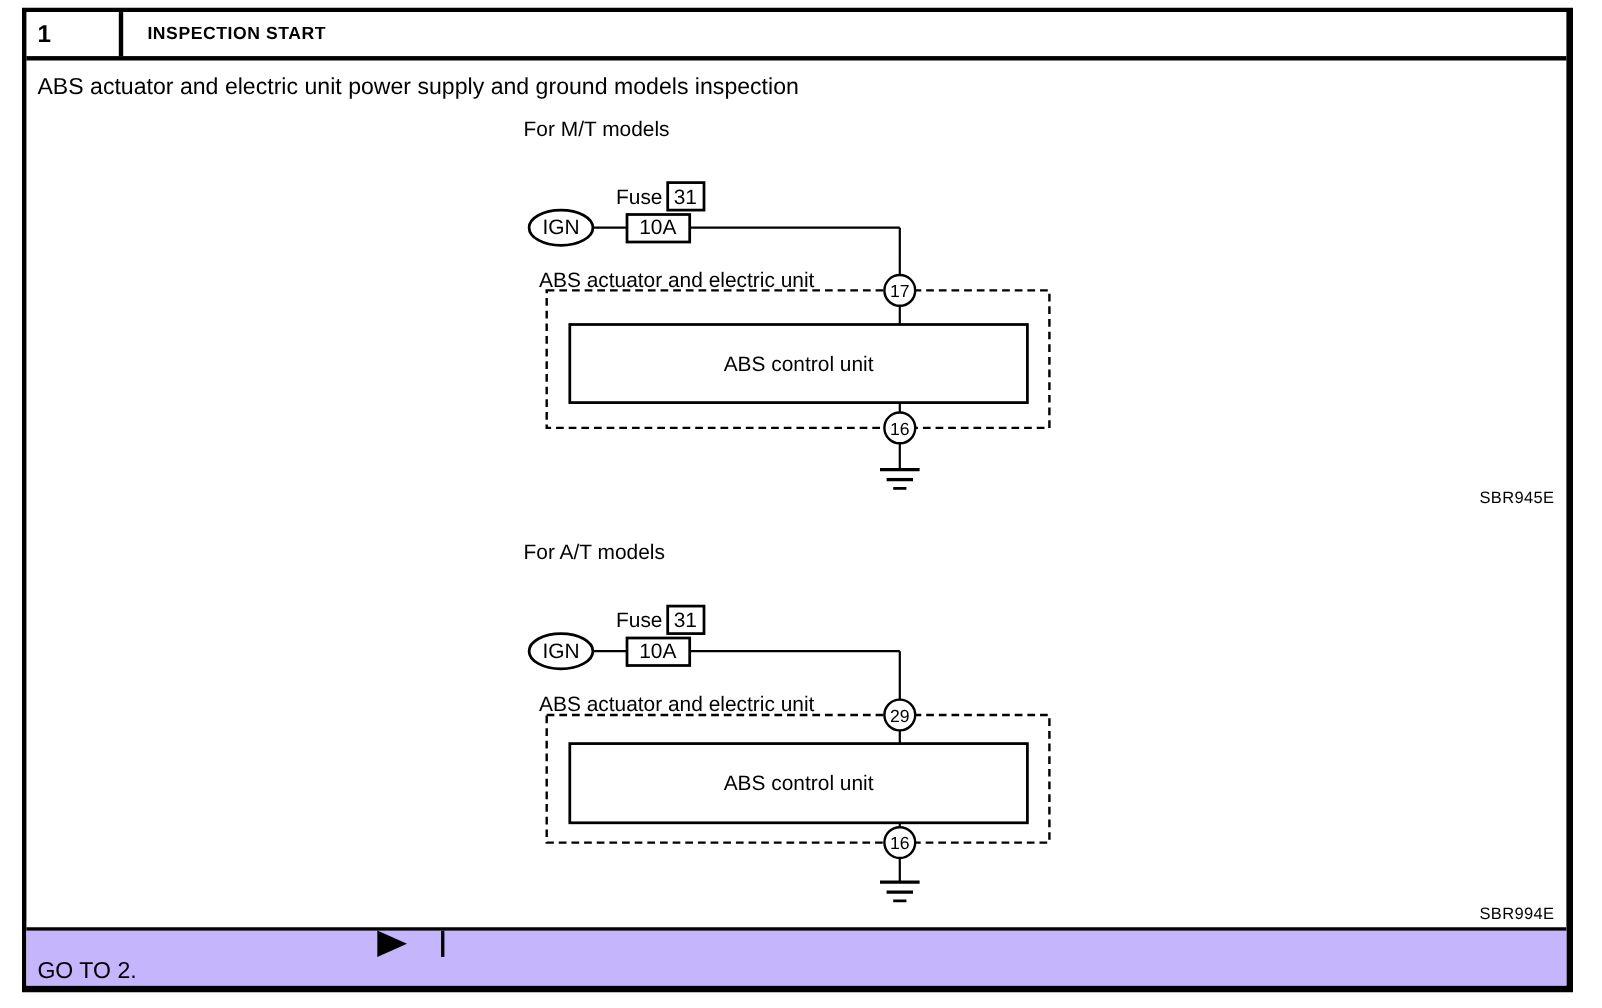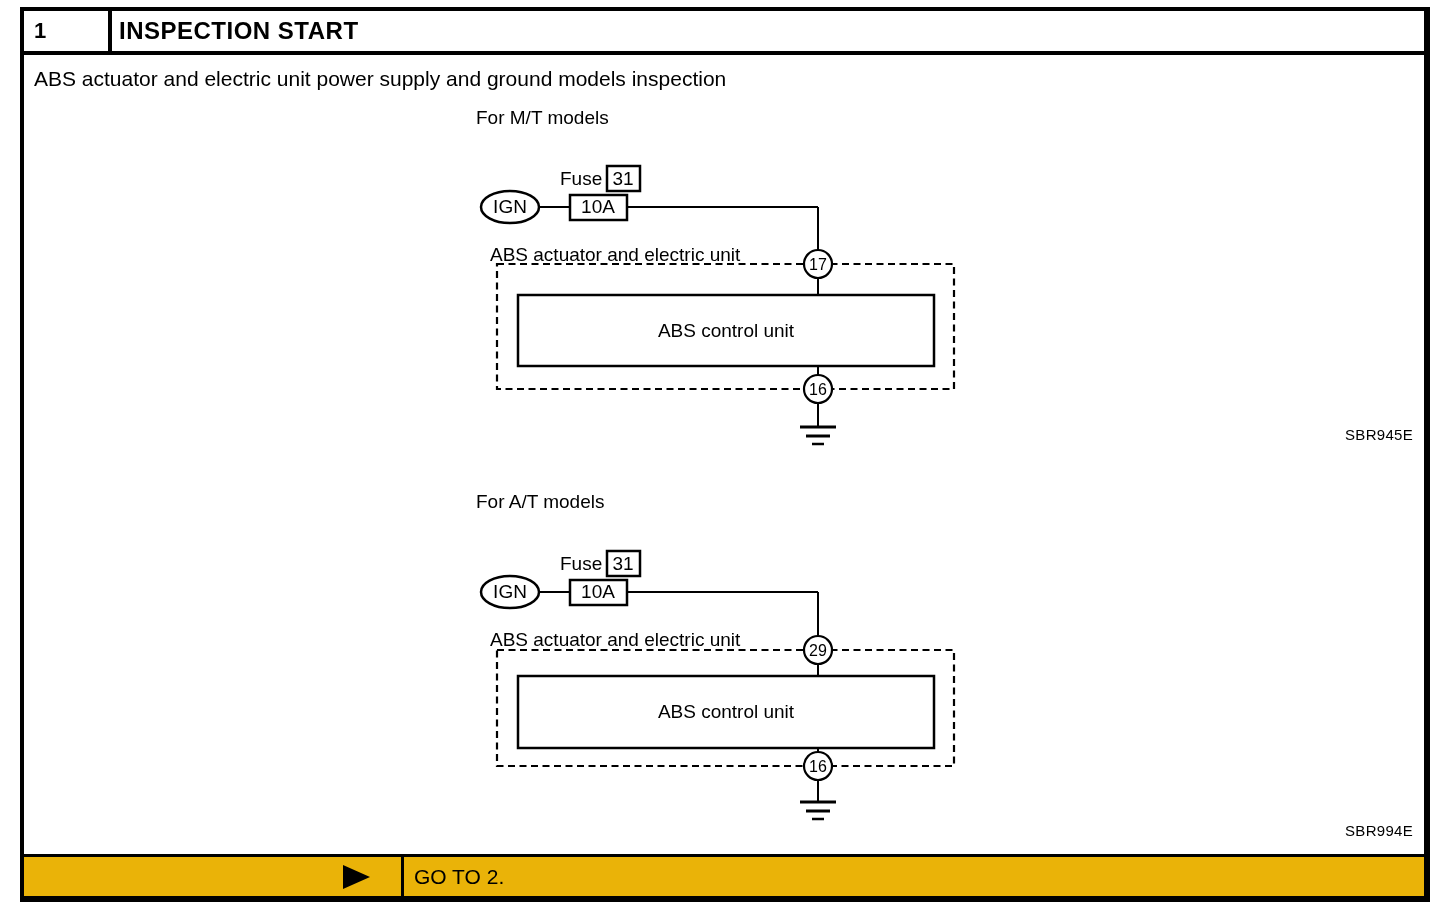--- a/index.html
+++ b/index.html
@@ -11,45 +11,45 @@
     border:4px solid #000; border-right-width:6px; border-bottom-width:6px;
     background:#fff;
   }
 
   
   .header-row { display:flex; height:44px; border-bottom:4px solid #000; }
   .step-num {
     width:88px; border-right:4px solid #000; display:flex; align-items:center;
     padding-left:10px; font-size:22px; font-weight:bold;
   }
-  .step-title { flex:1; display:flex; align-items:center; padding-left:7px; font-size:24px; font-weight:bold; letter-spacing:0.5px; }
+  .step-title { flex:1; display:flex; align-items:center; padding-left:22px; font-size:16px; font-weight:bold; letter-spacing:0.5px; }
 
   
   .instruction { position:absolute; left:10px; top:56px; font-size:21px; }
 
   .diagram { position:absolute; }
   .diagram line { stroke:#000; stroke-width:2; }
   .diagram .box   { fill:#fff; stroke:#000; stroke-width:2.5; }
   .diagram .box2  { fill:#fff; stroke:#000; stroke-width:2.5; }
   .diagram .dashed{ fill:none; stroke:#000; stroke-width:2.2; stroke-dasharray:7 4.5; }
   .diagram .conn  { fill:#fff; stroke:#000; stroke-width:2.2; }
   .diagram text   { font-family:"Liberation Sans", sans-serif; font-size:19px; fill:#000; }
   .diagram text.pin { font-size:16px; }
   .diagram .mid   { text-anchor:middle; }
   .diagram .gnd1  { stroke-width:3; }
   .diagram .gnd2  { stroke-width:2.5; }
 
   .fig-id { position:absolute; right:11px; font-size:15px; letter-spacing:0.3px; }
-  .fig-id.first  { top:415px;text-align:center; }
+  .fig-id.first  { top:433px;text-align:center; }
   .fig-id.second { top:811px; }
 
   
   .footer-row {
-    position:absolute; left:0; right:0; bottom:0; height:42px;
-    border-top:3px solid #000; display:flex; background:#eab308;
+    position:absolute; left:0; right:0; bottom:0; height:53px;
+    border-top:3px solid #000; display:flex; background:#c4b5fd;flex-direction:column;
   }
   .arrow-cell {
     width:380px; border-right:3px solid #000; display:flex;
     align-items:center; justify-content:flex-end; padding-right:31px;
   }
   .tri {
     width:0; height:0; display:block;
     border-top:12px solid transparent; border-bottom:12px solid transparent;
     border-left:27px solid #000;
   }

